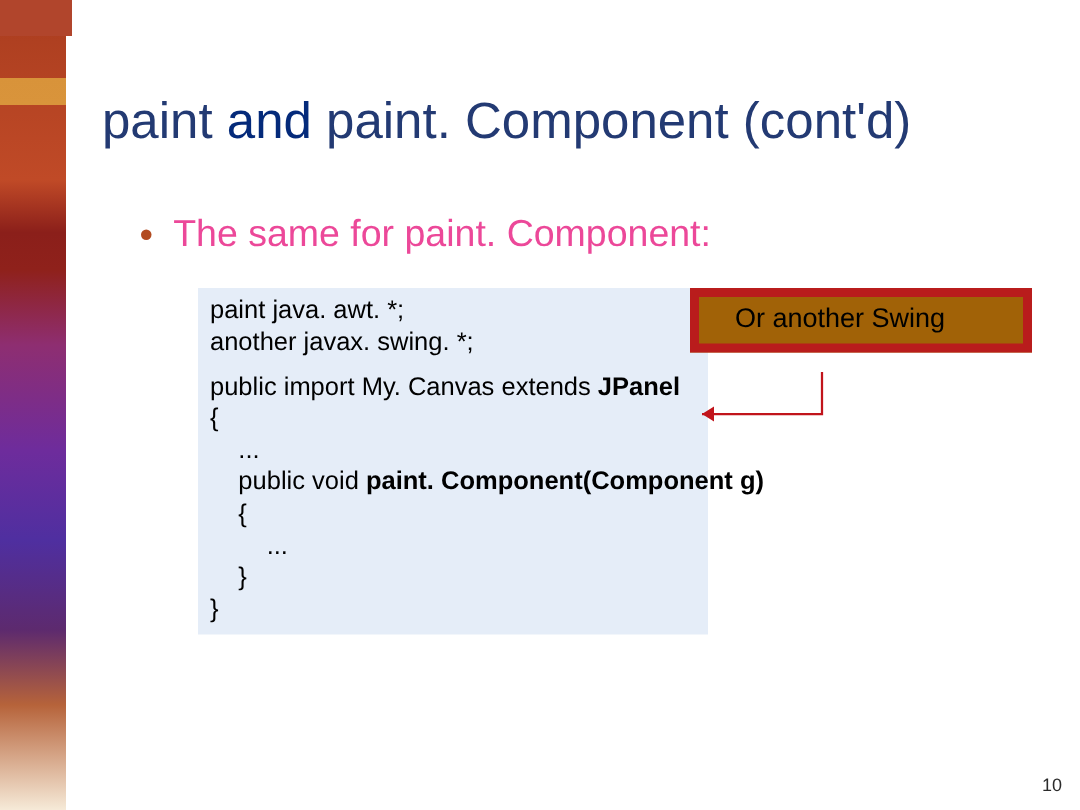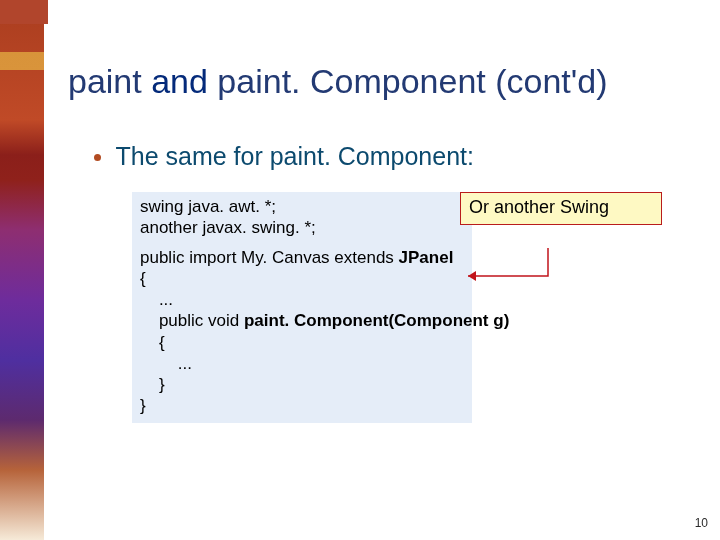--- a/index.html
+++ b/index.html
@@ -71,30 +71,30 @@
     height: 7px;
     background: #b24b21;
     border-radius: 50%;
     vertical-align: middle;
     margin-right: 10px;
     position: relative;
     top: -3px;
   }
   .bullet-text {
     font-size: 25px;
-    color: #0c4a6e;
+    color: #ec4899;
   }
   .note-box {
     position: absolute;
     left: 460px;
     top: 192px;
     width: 184px;
-    padding: 4px 8px 6px 8px;
-    background: #fef9c3;
-    border: 1px solid #b91c1c;
+    padding: 4px 8px 6px 24px;
+    background: #a16207;
+    border: 6px solid #b91c1c;
     font-size: 18px;
     color: #000;
     line-height: 1.15;
   }
   .note-arrow {
     position: absolute;
     left: 460px;
     top: 246px;
     width: 90px;
     height: 50px;
@@ -133,21 +133,21 @@
   <div class="title">
     <span>paint </span><span class="accent-and">and</span><span> paint. Component (cont'd)</span>
   </div>
 
   <div class="bullet-row">
     <span class="bullet-dot"></span>
     <span class="bullet-text">The same for paint. Component:</span>
   </div>
 
   <div class="code-block">
-    <div class="code-line">swing java. awt. *;</div>
+    <div class="code-line">paint java. awt. *;</div>
     <div class="code-line">another javax. swing. *;</div>
     <div class="gap"></div>
     <div class="code-line"><span>public import My. Canvas extends </span><span class="bold">JPanel</span></div>
     <div class="code-line">{</div>
     <div class="code-line">    ...</div>
     <div class="code-line"><span>    public void </span><span class="bold">paint. Component(Component g)</span></div>
     <div class="code-line">    {</div>
     <div class="code-line">        ...</div>
     <div class="code-line">    }</div>
     <div class="code-line">}</div>

